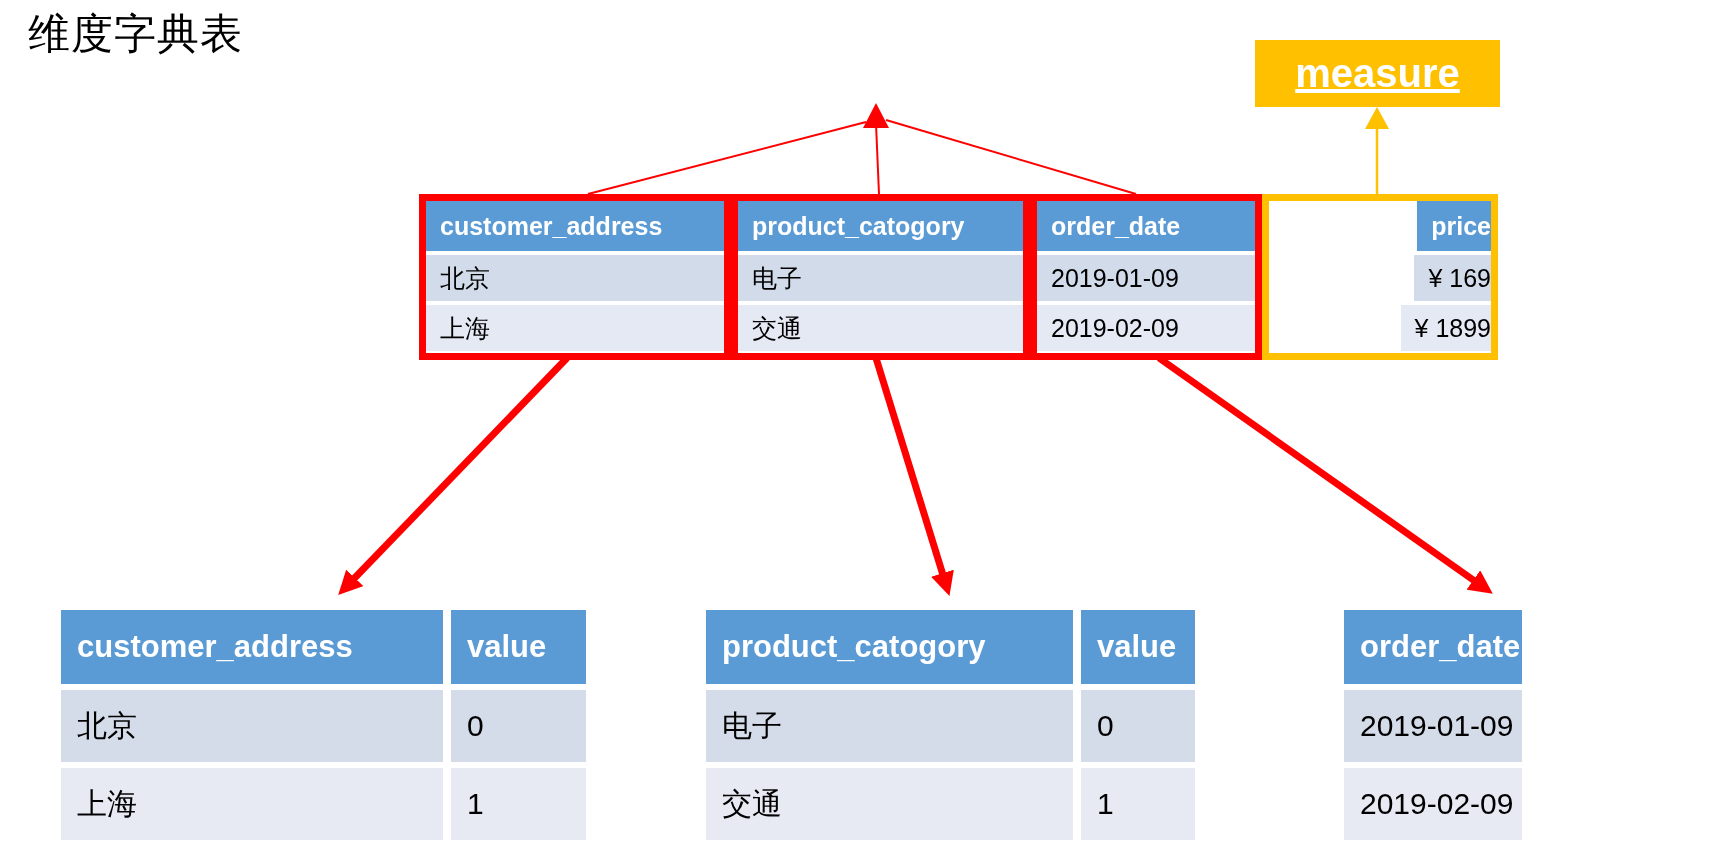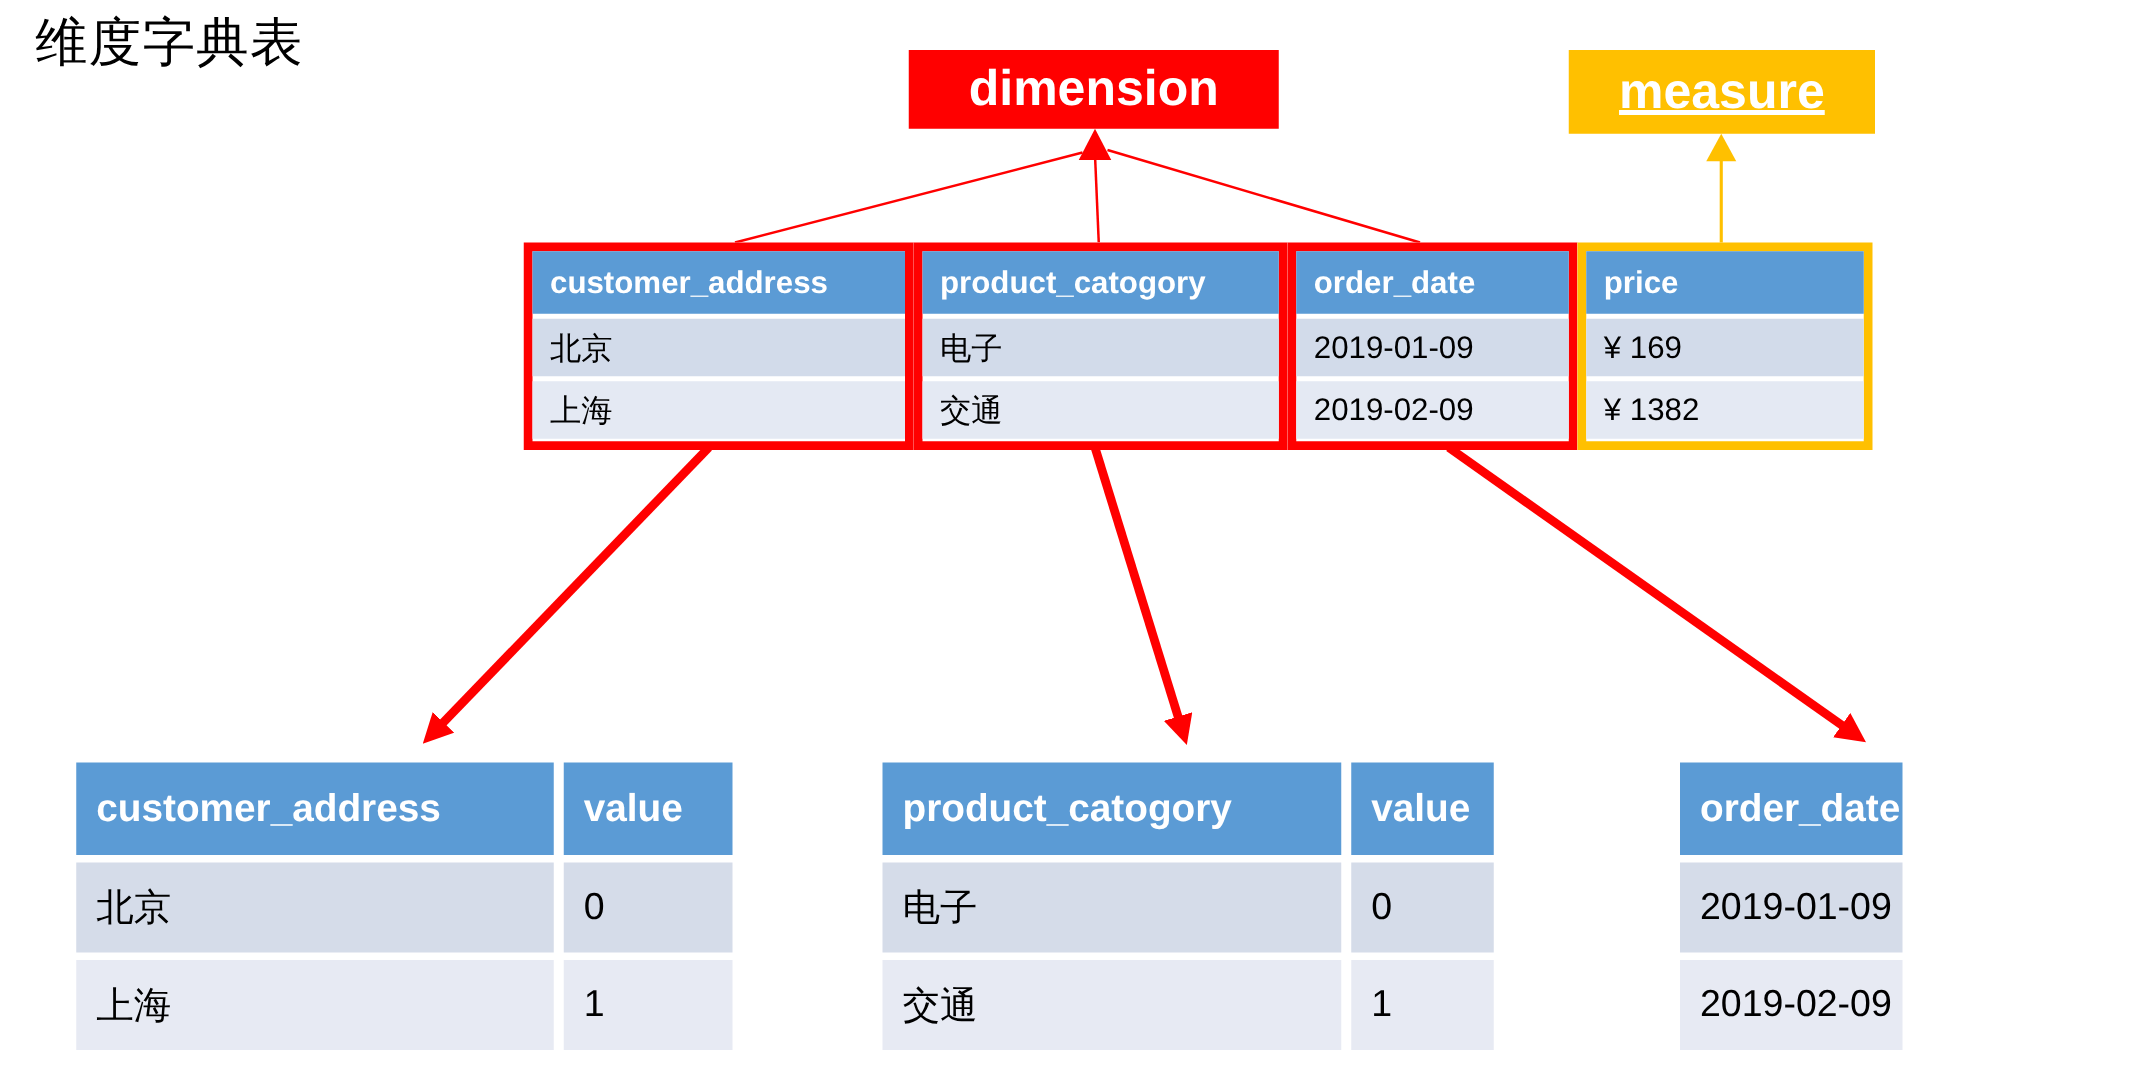--- a/index.html
+++ b/index.html
@@ -49,21 +49,21 @@
     position: absolute;
     top: 194px;
     height: 166px;
     box-sizing: border-box;
     border: 7px solid #FF0000;
     background: #ffffff;
     display: flex;
     flex-direction: column;
     gap: 4px;
   }
-  .mcol.measure-col { border-color: #FFC000; }
+  .mcol.measure-col { border-color: #FFC000; align-items: flex-end; }
   .mcol .h {
     height: 50px; flex: none;
     background: #5B9BD5;
     color: #ffffff; font-weight: bold; font-size: 25px;
     display: flex; align-items: center;
     padding-left: 14px;
     white-space: nowrap; overflow: hidden;
   }
   .mcol .c {
     height: 46px; flex: none;
@@ -118,21 +118,20 @@
   .dict-c .name { width: 232px; }
   .dict-c .val  { width: 108px; }
 </style>
 </head>
 <body>
 
 <div class="canvas">
 
   <div class="page-title">维度字典表</div>
 
-  <div class="tag tag-dimension">dimension</div>
   <div class="tag tag-measure">measure</div>
 
   <svg class="connectors" viewBox="0 0 1710 855" xmlns="http://www.w3.org/2000/svg">
     <defs>
       <marker id="arrow-red" viewBox="0 0 10 10" refX="6.5" refY="5" markerWidth="3.4" markerHeight="3.4" orient="auto">
         <path d="M0,0 L10,5 L0,10 Z" fill="#FF0000"></path>
       </marker>
     </defs>
 
     <g stroke="#FF0000" stroke-width="2" fill="none">
@@ -166,21 +165,21 @@
 
   <div class="mcol mcol-3">
     <div class="h">order_date</div>
     <div class="c">2019-01-09</div>
     <div class="c alt">2019-02-09</div>
   </div>
 
   <div class="mcol mcol-4 measure-col">
     <div class="h">price</div>
     <div class="c">¥ 169</div>
-    <div class="c alt">¥ 1382</div>
+    <div class="c alt">¥ 1899</div>
   </div>
 
   <div class="dict dict-a">
     <div class="row head">
       <div class="cell name">customer_address</div>
       <div class="cell val">value</div>
     </div>
     <div class="row data odd">
       <div class="cell name">北京</div>
       <div class="cell val">0</div>

